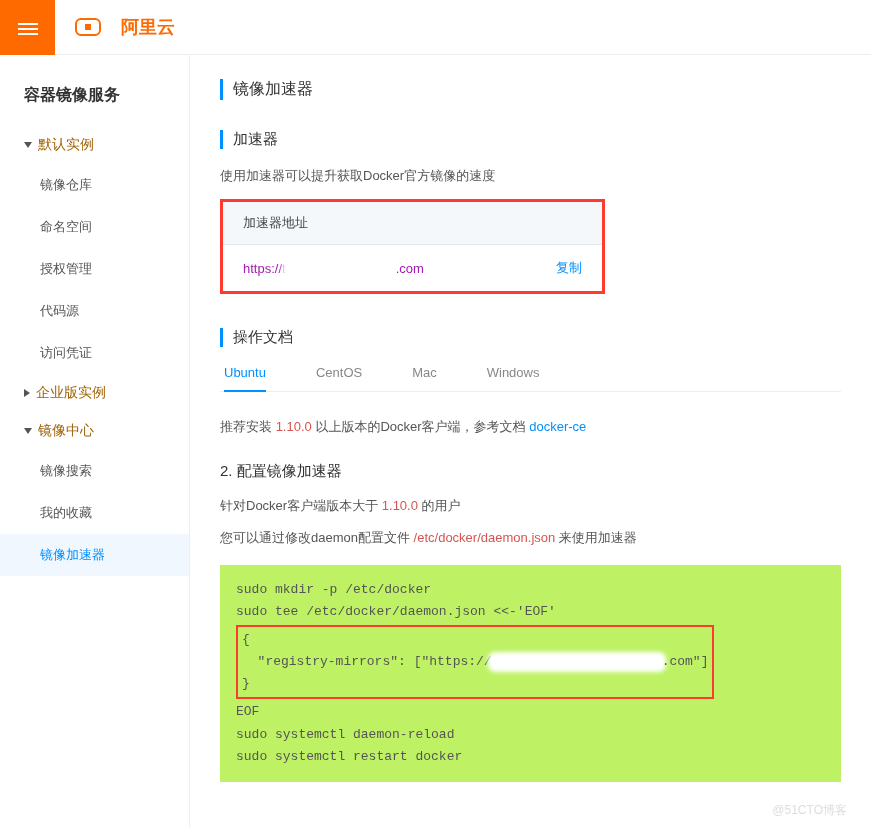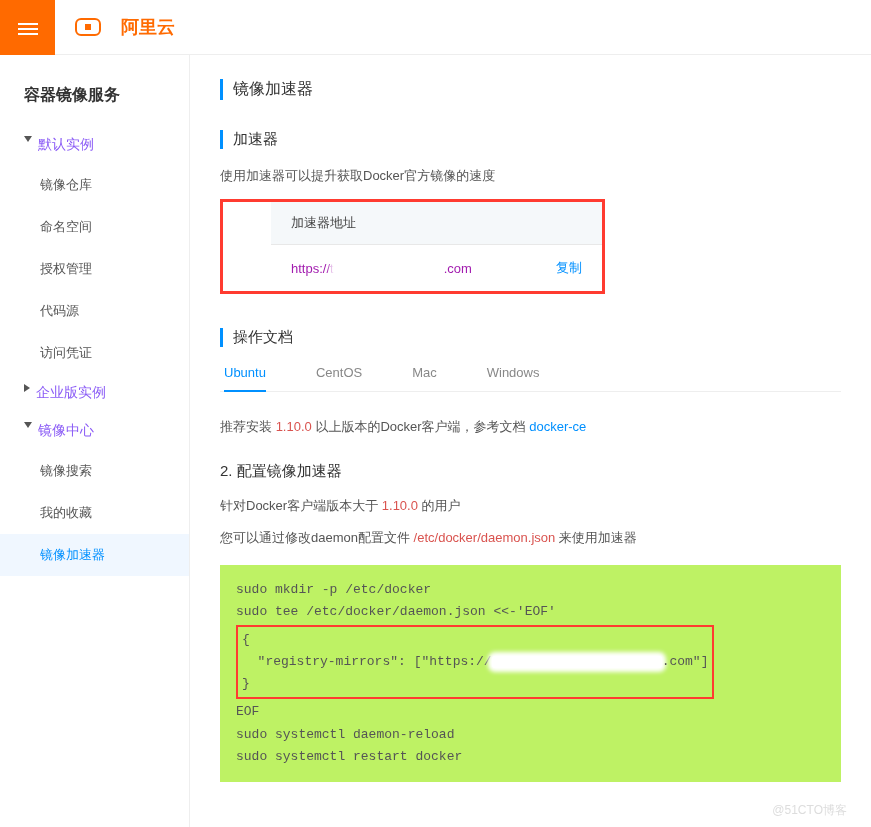--- a/index.html
+++ b/index.html
@@ -7,31 +7,31 @@
 .topbar { height: 55px; display: flex; align-items: center; border-bottom: 1px solid #eee; }
 .hamburger { width: 55px; height: 55px; background: #ff6a00; display: flex; align-items: center; justify-content: center; cursor: pointer; }
 .hamburger-lines { width: 20px; height: 14px; position: relative; }
 .hamburger-lines span { display: block; height: 2px; background: #fff; margin: 3px 0; }
 .logo { display: flex; align-items: center; margin-left: 20px; color: #ff6a00; font-weight: bold; font-size: 18px; gap: 12px; }
 .logo-icon { width: 26px; height: 18px; border: 2.5px solid #ff6a00; border-radius: 6px; position: relative; margin-right: 8px; }
 .logo-icon::before { content: ""; position: absolute; left: 50%; top: 50%; width: 6px; height: 6px; background: #ff6a00; transform: translate(-50%, -50%); }
 .layout { display: flex; }
 .sidebar { width: 190px; border-right: 1px solid #eee; padding-top: 20px; min-height: 772px; }
 .sidebar-title { font-size: 16px; font-weight: bold; padding: 10px 24px 20px; }
-.nav-group-header { padding: 10px 24px; font-size: 14px; color: #8b5cf6; cursor: pointer; display: flex; align-items: flex-start; }
+.nav-group-header { padding: 10px 24px; font-size: 14px; color: #a16207; cursor: pointer; display: flex; align-items: center; }
 .caret { display: inline-block; width: 0; height: 0; margin-right: 6px; }
 .caret.down { border-left: 4px solid transparent; border-right: 4px solid transparent; border-top: 6px solid #555; }
 .caret.right { border-top: 4px solid transparent; border-bottom: 4px solid transparent; border-left: 6px solid #555; }
 .nav-item { padding: 12px 24px 12px 40px; color: #555; cursor: pointer; font-size: 13px; }
 .nav-item.active { color: #0090ff; background: #f0f7ff; }
 .content { flex: 1; padding: 24px 30px; }
 .section-title { font-size: 16px; border-left: 3px solid #0090ff; padding-left: 10px; margin-bottom: 30px; }
 .section-sub { font-size: 15px; border-left: 3px solid #0090ff; padding-left: 10px; margin-bottom: 18px; }
 .desc { color: #555; font-size: 13px; margin-bottom: 14px; }
-.addr-box { border: 3px solid #ff3b30; margin-bottom: 34px; width: 385px; padding-left: 48px; }
+.addr-box { border: 3px solid #ff3b30; margin-bottom: 34px; width: 385px; }
 .addr-header { background: #f5f8fa; padding: 12px 20px; font-size: 13px; color: #444; border-bottom: 1px solid #e8e8e8; }
 .addr-row { display: flex; align-items: center; justify-content: space-between; padding: 14px 20px; font-size: 13px; }
 .addr-url { color: #a21caf; position: relative; }
 .copy-link { color: #0090ff; cursor: pointer; }
 .tabs { display: flex; gap: 50px; border-bottom: 1px solid #eee; margin-bottom: 26px; padding-left: 4px; }
 .tab { padding-bottom: 10px; color: #888; cursor: pointer; font-size: 13px; }
 .tab.active { color: #0090ff; border-bottom: 2px solid #0090ff; margin-bottom: -1px; }
 .step-title { font-size: 15px; color: #333; margin-bottom: 16px; }
 .step-desc { font-size: 13px; color: #555; margin-bottom: 26px; }
 .red-text { color: #d9534f; }

